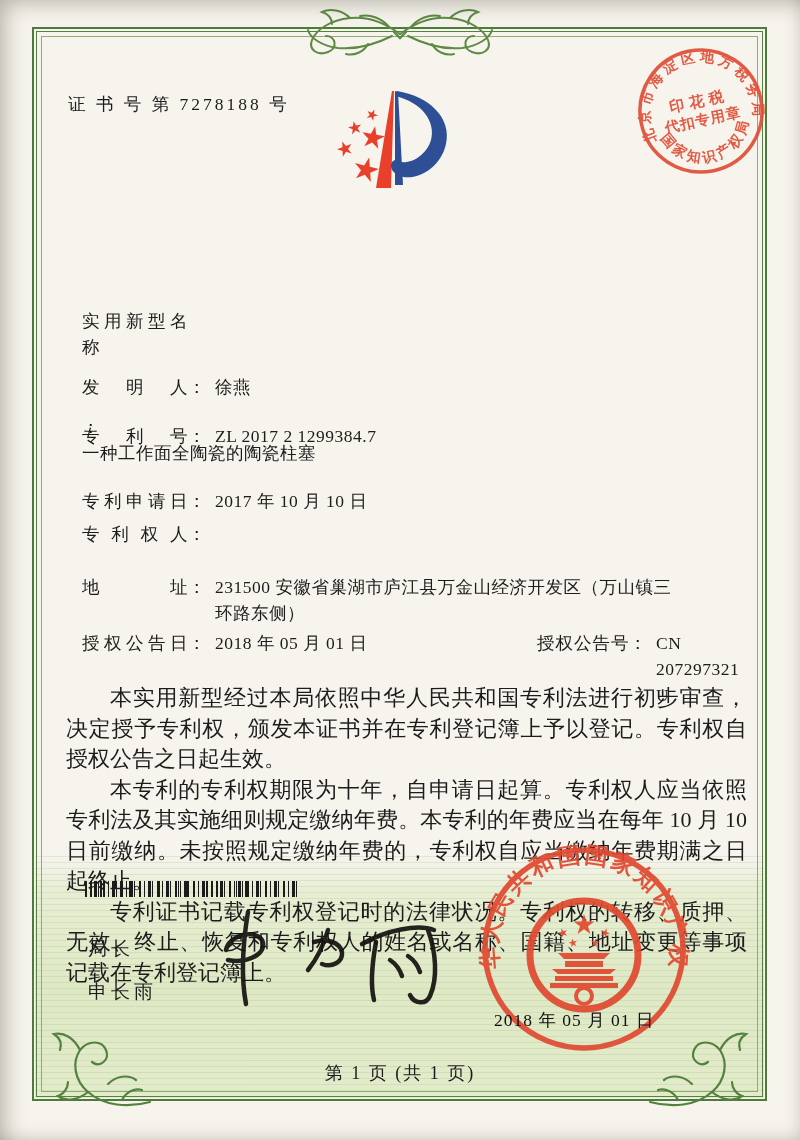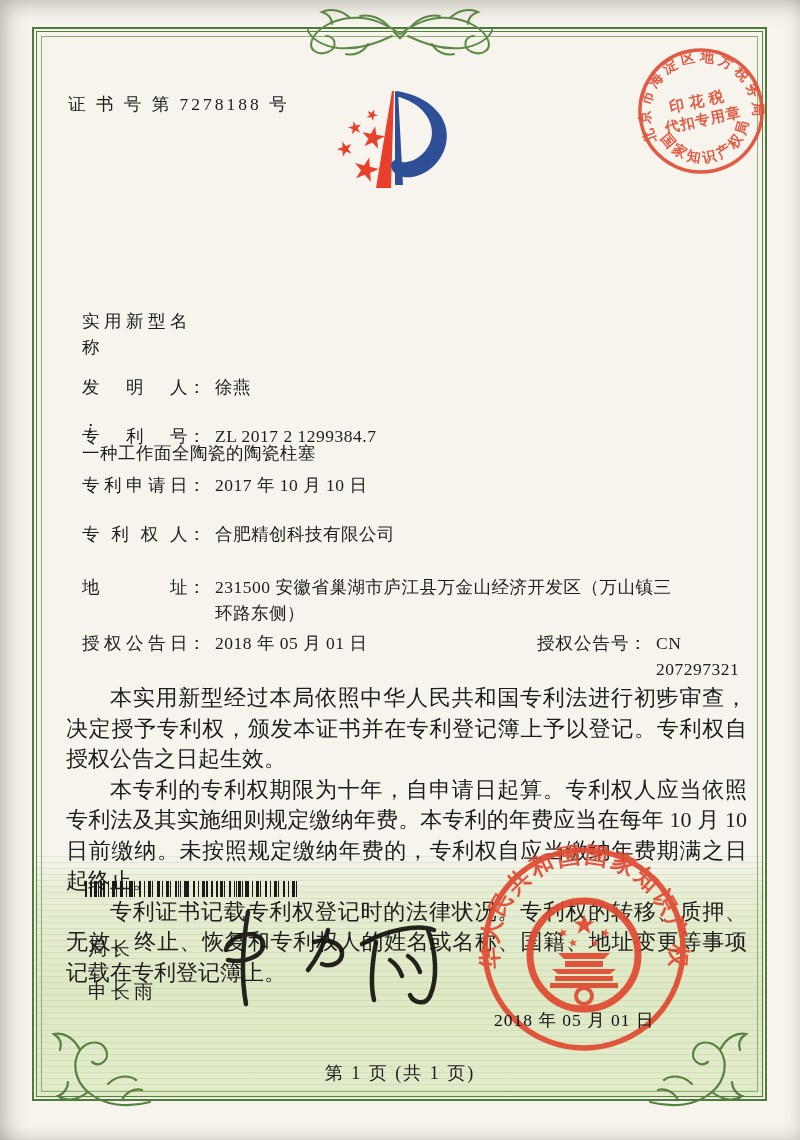--- a/index.html
+++ b/index.html
@@ -127,29 +127,28 @@
   <div class="frow" style="top:374px;">
     <span class="flabel">发明人</span>
       <span class="fcolon">：</span>
     <span class="fvalue">徐燕</span>
   </div>
   <div class="frow" style="top:423px;">
     <span class="flabel">专利号</span>
       <span class="fcolon">：</span>
     <span class="fvalue">ZL 2017 2 1299384.7</span>
   </div>
-  <div class="frow" style="top:472px;">
+  <div class="frow" style="top:488px;">
     <span class="flabel">专利申请日</span>
       <span class="fcolon">：</span>
     <span class="fvalue">2017 年 10 月 10 日</span>
   </div>
   <div class="frow" style="top:521px;">
     <span class="flabel">专利权人</span>
       <span class="fcolon">：</span>
-    <span class="fvalue">合肥精创科技有限公司</span>
   </div>
   <div class="frow" style="top:574px;">
     <span class="flabel">地址</span>
       <span class="fcolon">：</span>
     <span class="fvalue addr-val">231500 安徽省巢湖市庐江县万金山经济开发区（万山镇三环路东侧）</span>
   </div>
   <div class="frow" style="top:630px;">
     <span class="flabel">授权公告日</span>
       <span class="fcolon">：</span>
     <span class="fvalue">2018 年 05 月 01 日</span>

